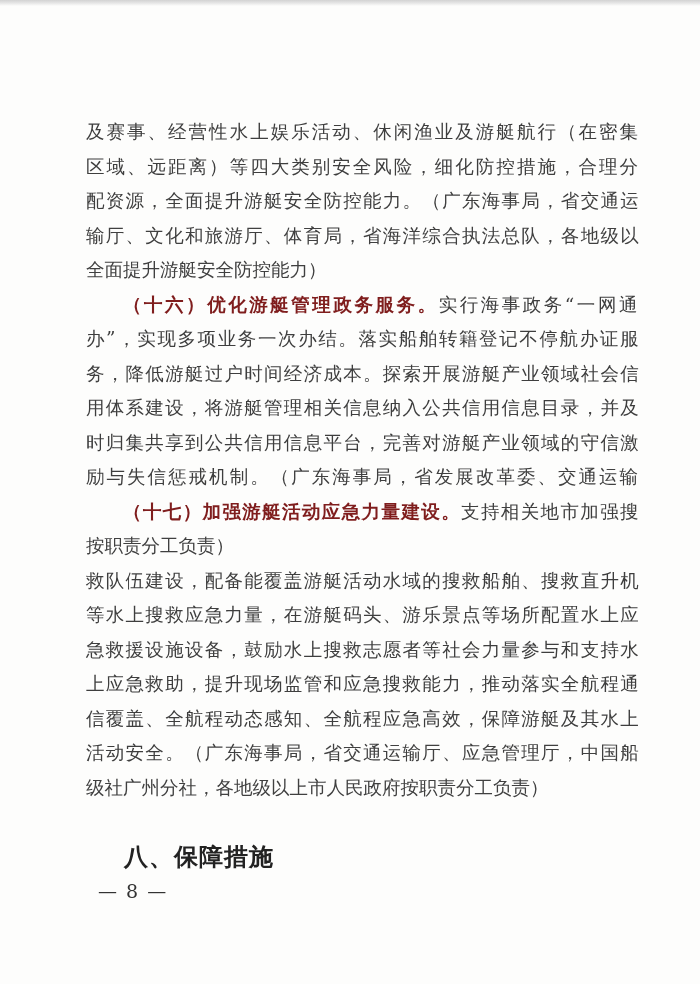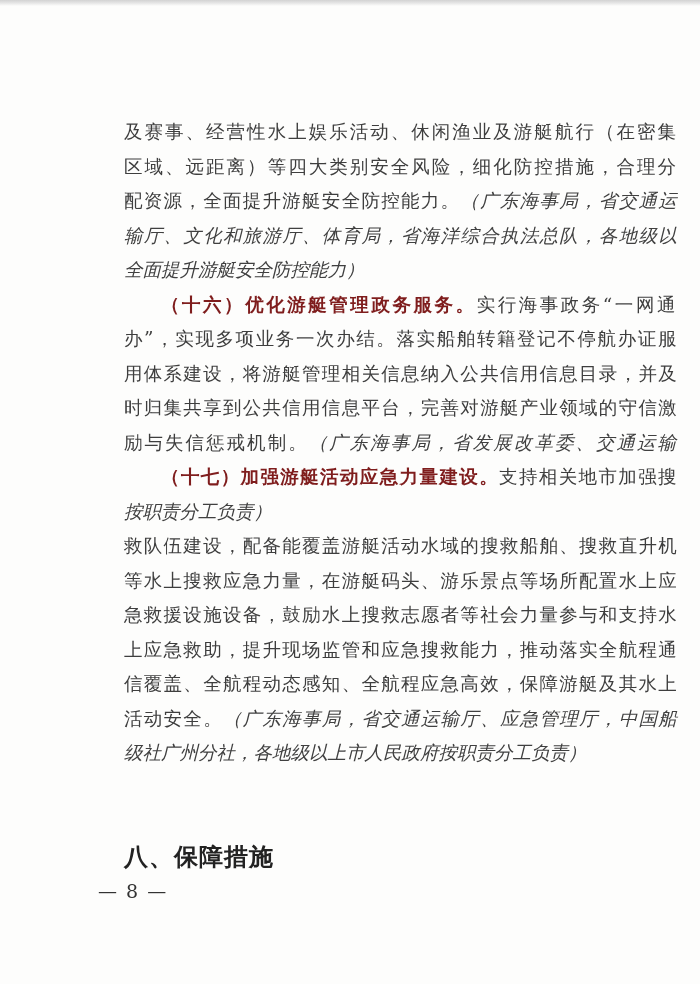--- a/index.html
+++ b/index.html
@@ -18,39 +18,37 @@
     position: absolute;
     top: 0; left: 0; right: 0;
     height: 6px;
     background: linear-gradient(to bottom, #d2d2d2 0%, #e8e8e8 55%, #fdfdfc 100%);
   }
   .doc-body {
     position: absolute;
     left: 86px;
     top: 115px;
     width: 554px;
-    margin-left: 38px;
   }
   .line {
     height: 34.5px;
     line-height: 34.5px;
     font-family: "DejaVu Serif", serif;
     font-size: 18.5px;
     color: #3e3e3e;
     white-space: nowrap;
   }
   .wrap { display: inline-block; }
   .indent .wrap { margin-left: 37px; }
   .seg.bold {
     font-weight: 700;
     color: #7f1d1d;
   }
   .seg.attr {
     color: #404040;
-    font-style: italic;
   }
   .heading {
     height: 34.5px;
     line-height: 34.5px;
     padding-left: 38px;
     font-family: "Liberation Sans", sans-serif;
     font-weight: bold;
     font-size: 24px;
     color: #222222;
     letter-spacing: 1px;
@@ -73,20 +71,21 @@
 
   <div class="doc-body">
 
   <div class="line"><span class="wrap" style="letter-spacing: 2.01852px; margin-right: -2.01852px;"><span class="seg body">及赛事、经营性水上娱乐活动、休闲渔业及游艇航行（在密集</span></span></div>
       <div class="line"><span class="wrap" style="letter-spacing: 2.01852px; margin-right: -2.01852px;"><span class="seg body">区域、远距离）等四大类别安全风险，细化防控措施，合理分</span></span></div>
       <div class="line"><span class="wrap" style="letter-spacing: 1.28571px; margin-right: -1.28571px;"><span class="seg body">配资源，全面提升游艇安全防控能力。</span><span class="seg attr">（广东海事局，省交通运</span></span></div>
       <div class="line"><span class="wrap" style="letter-spacing: 1.28571px; margin-right: -1.28571px;"><span class="seg attr">输厅、文化和旅游厅、体育局，省海洋综合执法总队，各地级以</span></span></div>
       <div class="line short"><span class="wrap"><span class="seg attr">全面提升游艇安全防控能力）</span></span></div>
       <div class="line indent"><span class="wrap" style="letter-spacing: 2.54125px; margin-right: -2.54125px;"><span class="seg bold">（十六）优化游艇管理政务服务。</span><span class="seg body">实行海事政务“一网通</span></span></div>
       <div class="line"><span class="wrap" style="letter-spacing: 1.60826px; margin-right: -1.60826px;"><span class="seg body">办”，实现多项业务一次办结。落实船舶转籍登记不停航办证服</span></span></div>
+      <div class="line"><span class="wrap" style="letter-spacing: 1.28571px; margin-right: -1.28571px;"><span class="seg body">务，降低游艇过户时间经济成本。探索开展游艇产业领域社会信</span></span></div>
       <div class="line"><span class="wrap" style="letter-spacing: 1.28571px; margin-right: -1.28571px;"><span class="seg body">用体系建设，将游艇管理相关信息纳入公共信用信息目录，并及</span></span></div>
       <div class="line"><span class="wrap" style="letter-spacing: 1.28571px; margin-right: -1.28571px;"><span class="seg body">时归集共享到公共信用信息平台，完善对游艇产业领域的守信激</span></span></div>
       <div class="line"><span class="wrap" style="letter-spacing: 2.01852px; margin-right: -2.01852px;"><span class="seg body">励与失信惩戒机制。</span><span class="seg attr">（广东海事局，省发展改革委、交通运输</span></span></div>
       <div class="line indent"><span class="wrap" style="letter-spacing: 1.38462px; margin-right: -1.38462px;"><span class="seg bold">（十七）加强游艇活动应急力量建设。</span><span class="seg body">支持相关地市加强搜</span></span></div>
       <div class="line short"><span class="wrap"><span class="seg attr">按职责分工负责）</span></span></div>
       <div class="line"><span class="wrap" style="letter-spacing: 1.28571px; margin-right: -1.28571px;"><span class="seg body">救队伍建设，配备能覆盖游艇活动水域的搜救船舶、搜救直升机</span></span></div>
       <div class="line"><span class="wrap" style="letter-spacing: 1.28571px; margin-right: -1.28571px;"><span class="seg body">等水上搜救应急力量，在游艇码头、游乐景点等场所配置水上应</span></span></div>
       <div class="line"><span class="wrap" style="letter-spacing: 1.28571px; margin-right: -1.28571px;"><span class="seg body">急救援设施设备，鼓励水上搜救志愿者等社会力量参与和支持水</span></span></div>
       <div class="line"><span class="wrap" style="letter-spacing: 1.28571px; margin-right: -1.28571px;"><span class="seg body">上应急救助，提升现场监管和应急搜救能力，推动落实全航程通</span></span></div>
       <div class="line"><span class="wrap" style="letter-spacing: 1.28571px; margin-right: -1.28571px;"><span class="seg body">信覆盖、全航程动态感知、全航程应急高效，保障游艇及其水上</span></span></div>

